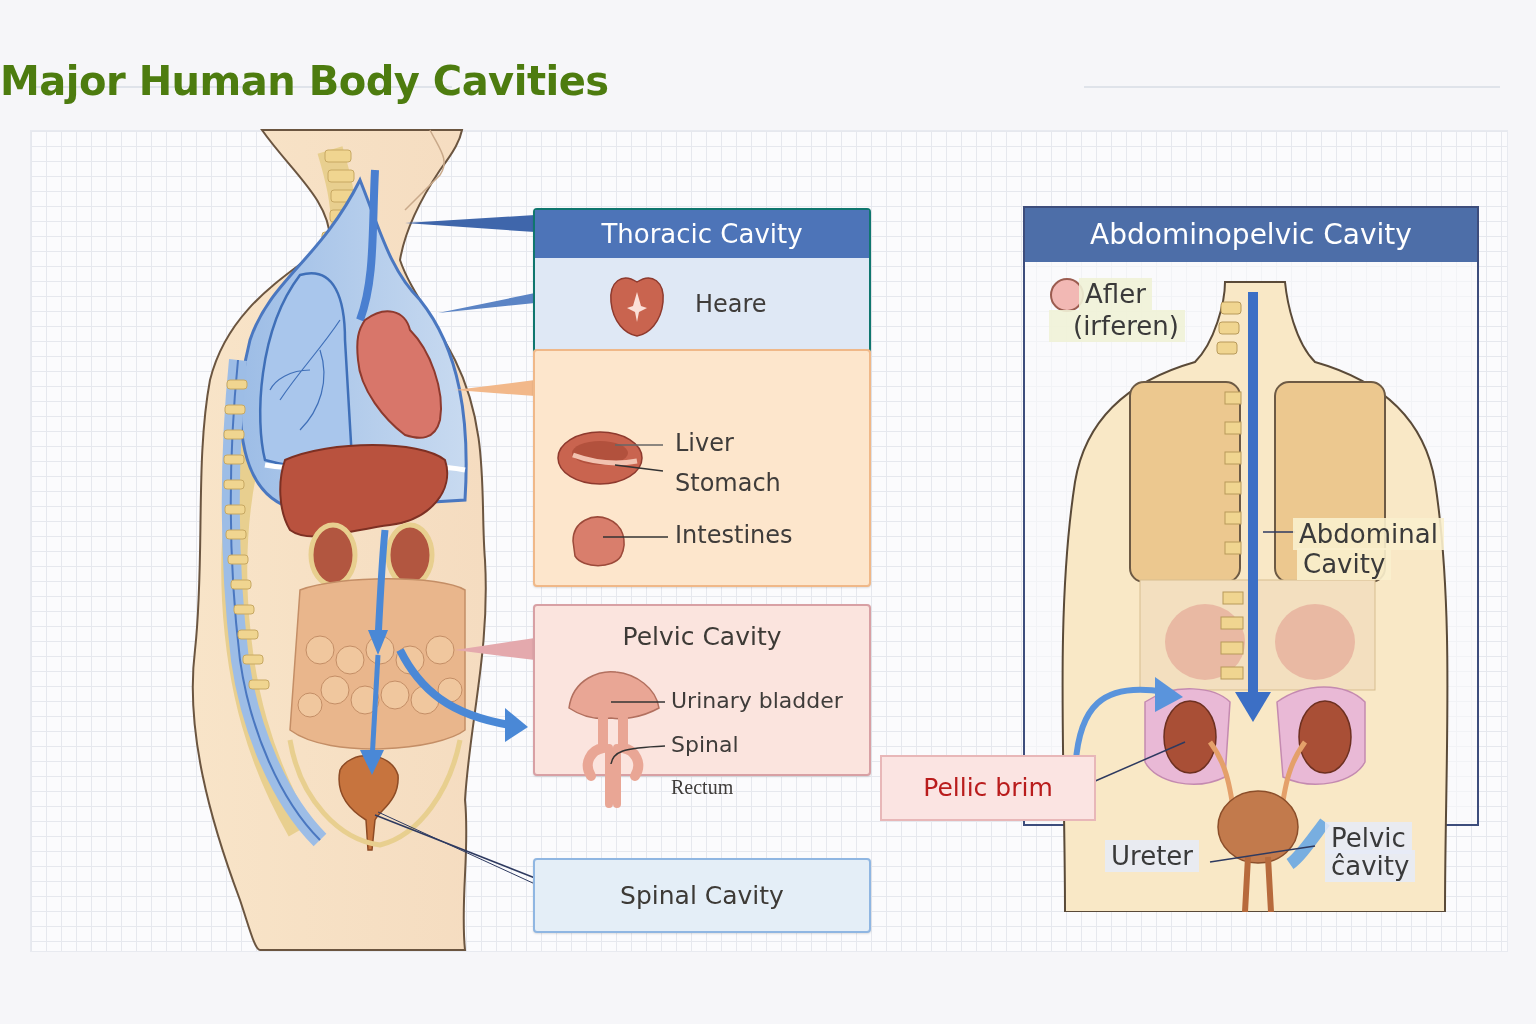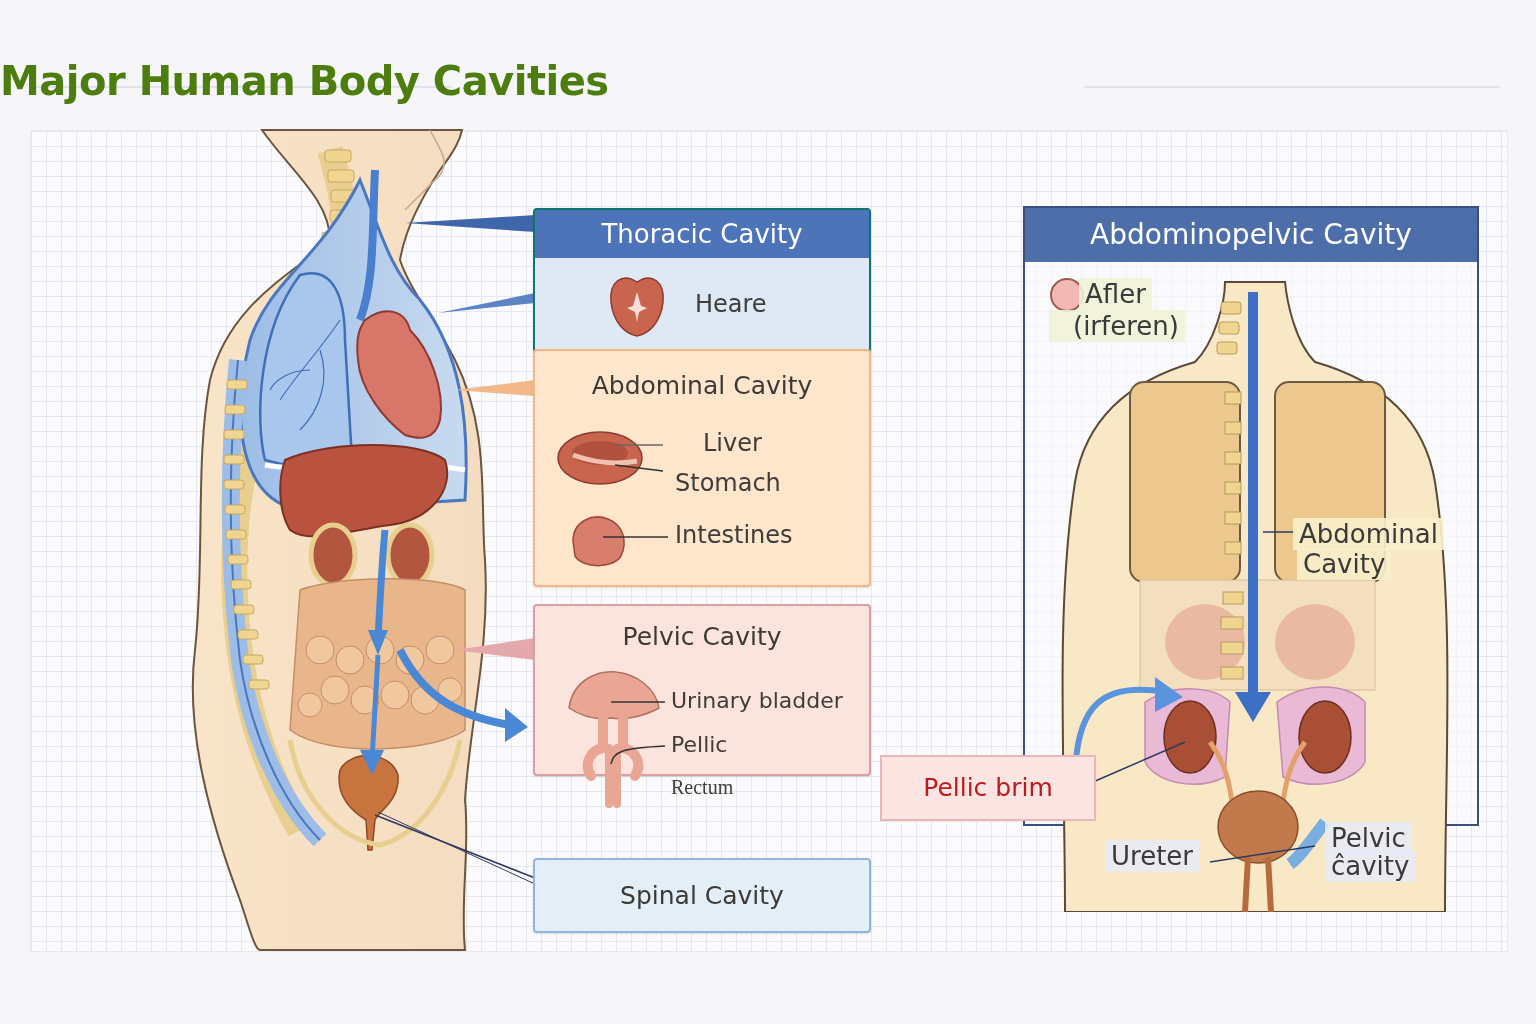--- a/index.html
+++ b/index.html
@@ -150,48 +150,47 @@
 <div class="callout" id="thoracic">
   <div class="head">Thoracic Cavity</div>
   <svg width="60" height="70" style="position:absolute;left:72px;top:62px;">
     <path d="M30,10 C15,0 2,10 4,30 C6,50 18,62 30,64 C42,62 54,50 56,30 C58,10 45,0 30,10 Z" fill="#c9644f" stroke="#8e3a2e" stroke-width="1.5"></path>
     <path d="M30,20 L26,34 L20,36 L28,40 L30,50 L32,40 L40,36 L34,34 Z" fill="#fbe0d8"></path>
   </svg>
   <span class="lbl" style="left:160px;top:80px;">Heare</span>
 </div>
 
 <div class="callout" id="abdominal">
-  <div class="callout-title" style="margin-top:20px;font-size:25px;">Abdominal Cavity</div>
   <svg width="110" height="70" style="position:absolute;left:20px;top:72px;">
     <ellipse cx="45" cy="35" rx="42" ry="26" fill="#c9644f" stroke="#8e3a2e" stroke-width="1.5"></ellipse>
     <ellipse cx="45" cy="30" rx="28" ry="12" fill="#b2513d"></ellipse>
     <path d="M18,32 C40,40 60,42 82,38" stroke="#f2c2b0" stroke-width="5" fill="none"></path>
     <line x1="60" y1="22" x2="108" y2="22" stroke="#666" stroke-width="1.5"></line>
     <line x1="60" y1="42" x2="108" y2="48" stroke="#333" stroke-width="1.5"></line>
   </svg>
-  <span class="lbl" style="left:140px;top:78px;margin-left:28px;">Liver</span>
+  <span class="lbl" style="left:140px;top:78px;">Liver</span>
   <span class="lbl" style="left:140px;top:118px;">Stomach</span>
   <svg width="120" height="60" style="position:absolute;left:28px;top:160px;">
     <path d="M10,30 C10,10 30,2 45,8 C60,14 65,30 58,45 C50,58 20,58 12,45 Z" fill="#d97e6c" stroke="#9c4a3a" stroke-width="1.5"></path>
     <line x1="40" y1="26" x2="105" y2="26" stroke="#333" stroke-width="1.5"></line>
   </svg>
   <span class="lbl" style="left:140px;top:170px;">Intestines</span>
 </div>
 
 <div class="callout" id="pelvic">
   <div class="callout-title" style="margin-top:16px;font-size:25px;">Pelvic Cavity</div>
   <svg width="130" height="150" style="position:absolute;left:26px;top:62px;">
     <path d="M8,40 C12,10 40,2 55,4 C75,6 95,20 98,40 C80,50 60,52 50,50 C35,52 20,48 8,40 Z" fill="#e9a695" stroke="#b2705f" stroke-width="1.5"></path>
     <path d="M42,50 L42,80 C30,82 22,95 30,108 M62,50 L62,80 C74,82 82,95 74,108" stroke="#e9a695" stroke-width="10" fill="none" stroke-linecap="round"></path>
     <path d="M48,80 L48,136 M56,80 L56,136" stroke="#e9a695" stroke-width="8" stroke-linecap="round"></path>
     <line x1="50" y1="34" x2="104" y2="34" stroke="#333" stroke-width="1.5"></line>
     <path d="M50,96 C52,84 60,80 104,78" stroke="#333" stroke-width="1.5" fill="none"></path>
   </svg>
   <span class="lbl" style="left:136px;top:82px;font-size:22px;">Urinary bladder</span>
-  <span class="lbl" style="left:136px;top:126px;font-size:22px;">Pellic</span>
+  <span class="lbl" style="left:136px;top:126px;font-size:22px;">Spinal</span>
   <span class="lbl" style="left:136px;top:170px;font-size:20px;font-family:Liberation Serif, serif;">Rectum</span>
 </div>
 
 <div class="callout" id="spinal">
   <div class="callout-title" style="line-height:71px;font-size:25px;">Spinal Cavity</div>
 </div>
 
 <div id="abdpelvic">
   <div class="head">Abdominopelvic Cavity</div>
   <svg width="452" height="650" style="position:absolute;left:0;top:54px;">

